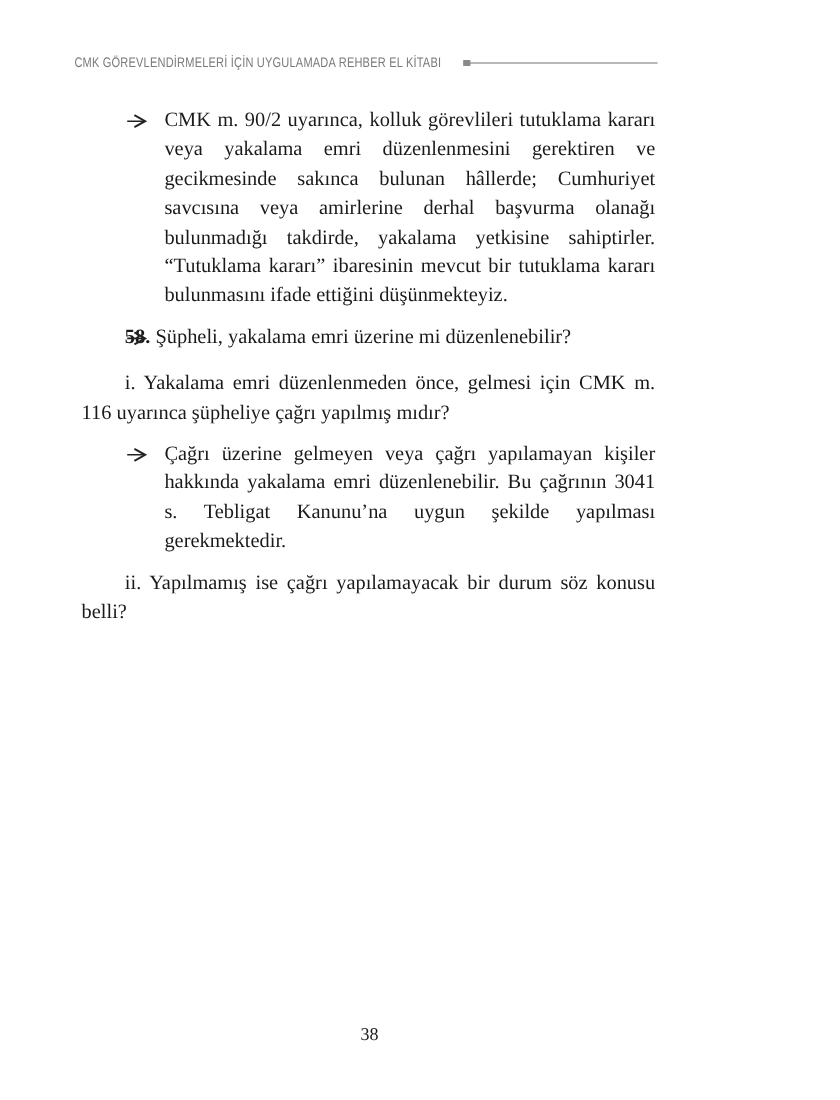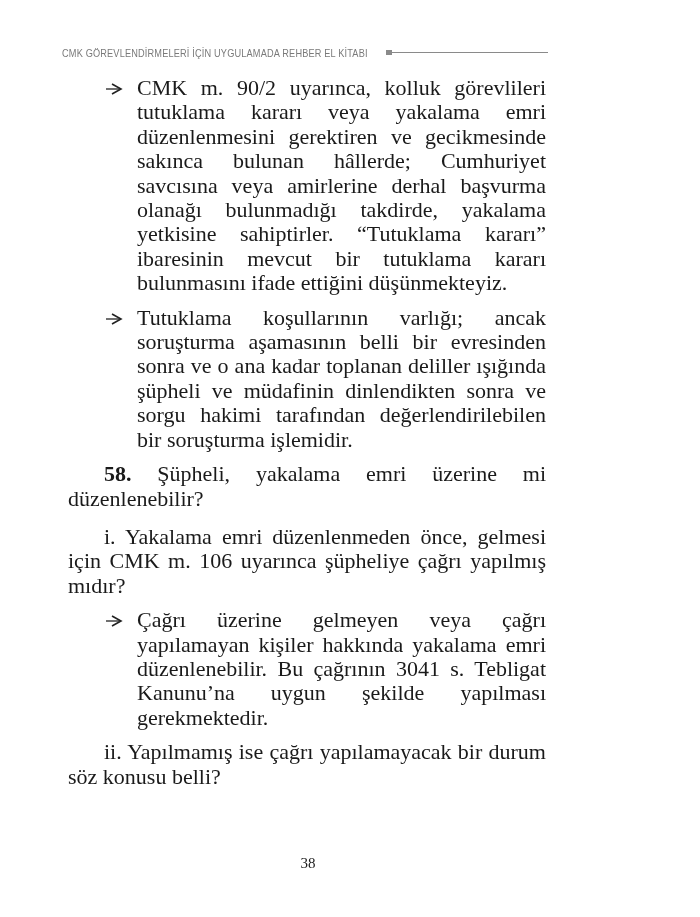--- a/index.html
+++ b/index.html
@@ -46,23 +46,23 @@
       position: absolute;
       left: 324px;
       top: 5px;
       width: 6px;
       height: 5px;
       background: #8a8a8a;
     }
     .content {
       position: absolute;
       left: 68px;
-      top: 76px;
+      top: 88px;
       width: 478px;
-      font-size: 22px;
+      font-size: 17px;
       line-height: 24.4px;
     }
     .bullet {
       position: relative;
       padding-left: 69px;
       text-align: justify;
       margin-bottom: 10px;
     }
     .bullet .arrow {
       position: absolute;
@@ -110,30 +110,29 @@
       <path d="M8 8 L17 13 L8 18" fill="none" stroke="#222" stroke-width="1.6"></path>
     </svg>
     <span>CMK m. 90/2 uyarınca, kolluk görevlileri tutuklama kararı veya yakalama emri düzenlenmesini gerektiren ve gecikmesinde sakınca bulunan hâllerde; Cumhuriyet savcısına veya amirlerine derhal başvurma olanağı bulunmadığı takdirde, yakalama yetkisine sahiptirler. “Tutuklama kararı” ibaresinin mevcut bir tutuklama kararı bulunmasını ifade ettiğini düşünmekteyiz.</span>
   </div>
 
   <div class="bullet">
     <svg class="arrow" viewBox="0 0 22 24">
       <line x1="2" y1="13" x2="16" y2="13" stroke="#222" stroke-width="1.3"></line>
       <path d="M8 8 L17 13 L8 18" fill="none" stroke="#222" stroke-width="1.6"></path>
     </svg>
-    <span>Tutuklama koşullarının varlığı; ancak soruşturma aşamasının belli bir evresinden sonra ve o ana kadar toplanan deliller ışığında şüpheli ve müdafinin dinlendikten sonra ve sorgu hakimi tarafından değerlendirilebilen bir soruşturma işlemidir.</span>
   </div>
 
 
   <div class="para question">
     <span class="qnum">58.</span>
     <span>Şüpheli, yakalama emri üzerine mi düzenlenebilir?</span>
   </div>
 
-  <div class="para">i. Yakalama emri düzenlenmeden önce, gelmesi için CMK m. 106 uyarınca şüpheliye çağrı yapılmış mıdır?</div>
+  <div class="para">i. Yakalama emri düzenlenmeden önce, gelmesi için CMK m. 116 uyarınca şüpheliye çağrı yapılmış mıdır?</div>
 
   <div class="bullet">
     <svg class="arrow" viewBox="0 0 22 24">
       <line x1="2" y1="13" x2="16" y2="13" stroke="#222" stroke-width="1.3"></line>
       <path d="M8 8 L17 13 L8 18" fill="none" stroke="#222" stroke-width="1.6"></path>
     </svg>
     <span>Çağrı üzerine gelmeyen veya çağrı yapılamayan kişiler hakkında yakalama emri düzenlenebilir. Bu çağrının 3041 s. Tebligat Kanunu’na uygun şekilde yapılması gerekmektedir.</span>
   </div>
 
   <div class="para">ii.  Yapılmamış ise çağrı yapılamayacak bir durum söz konusu belli?</div>

